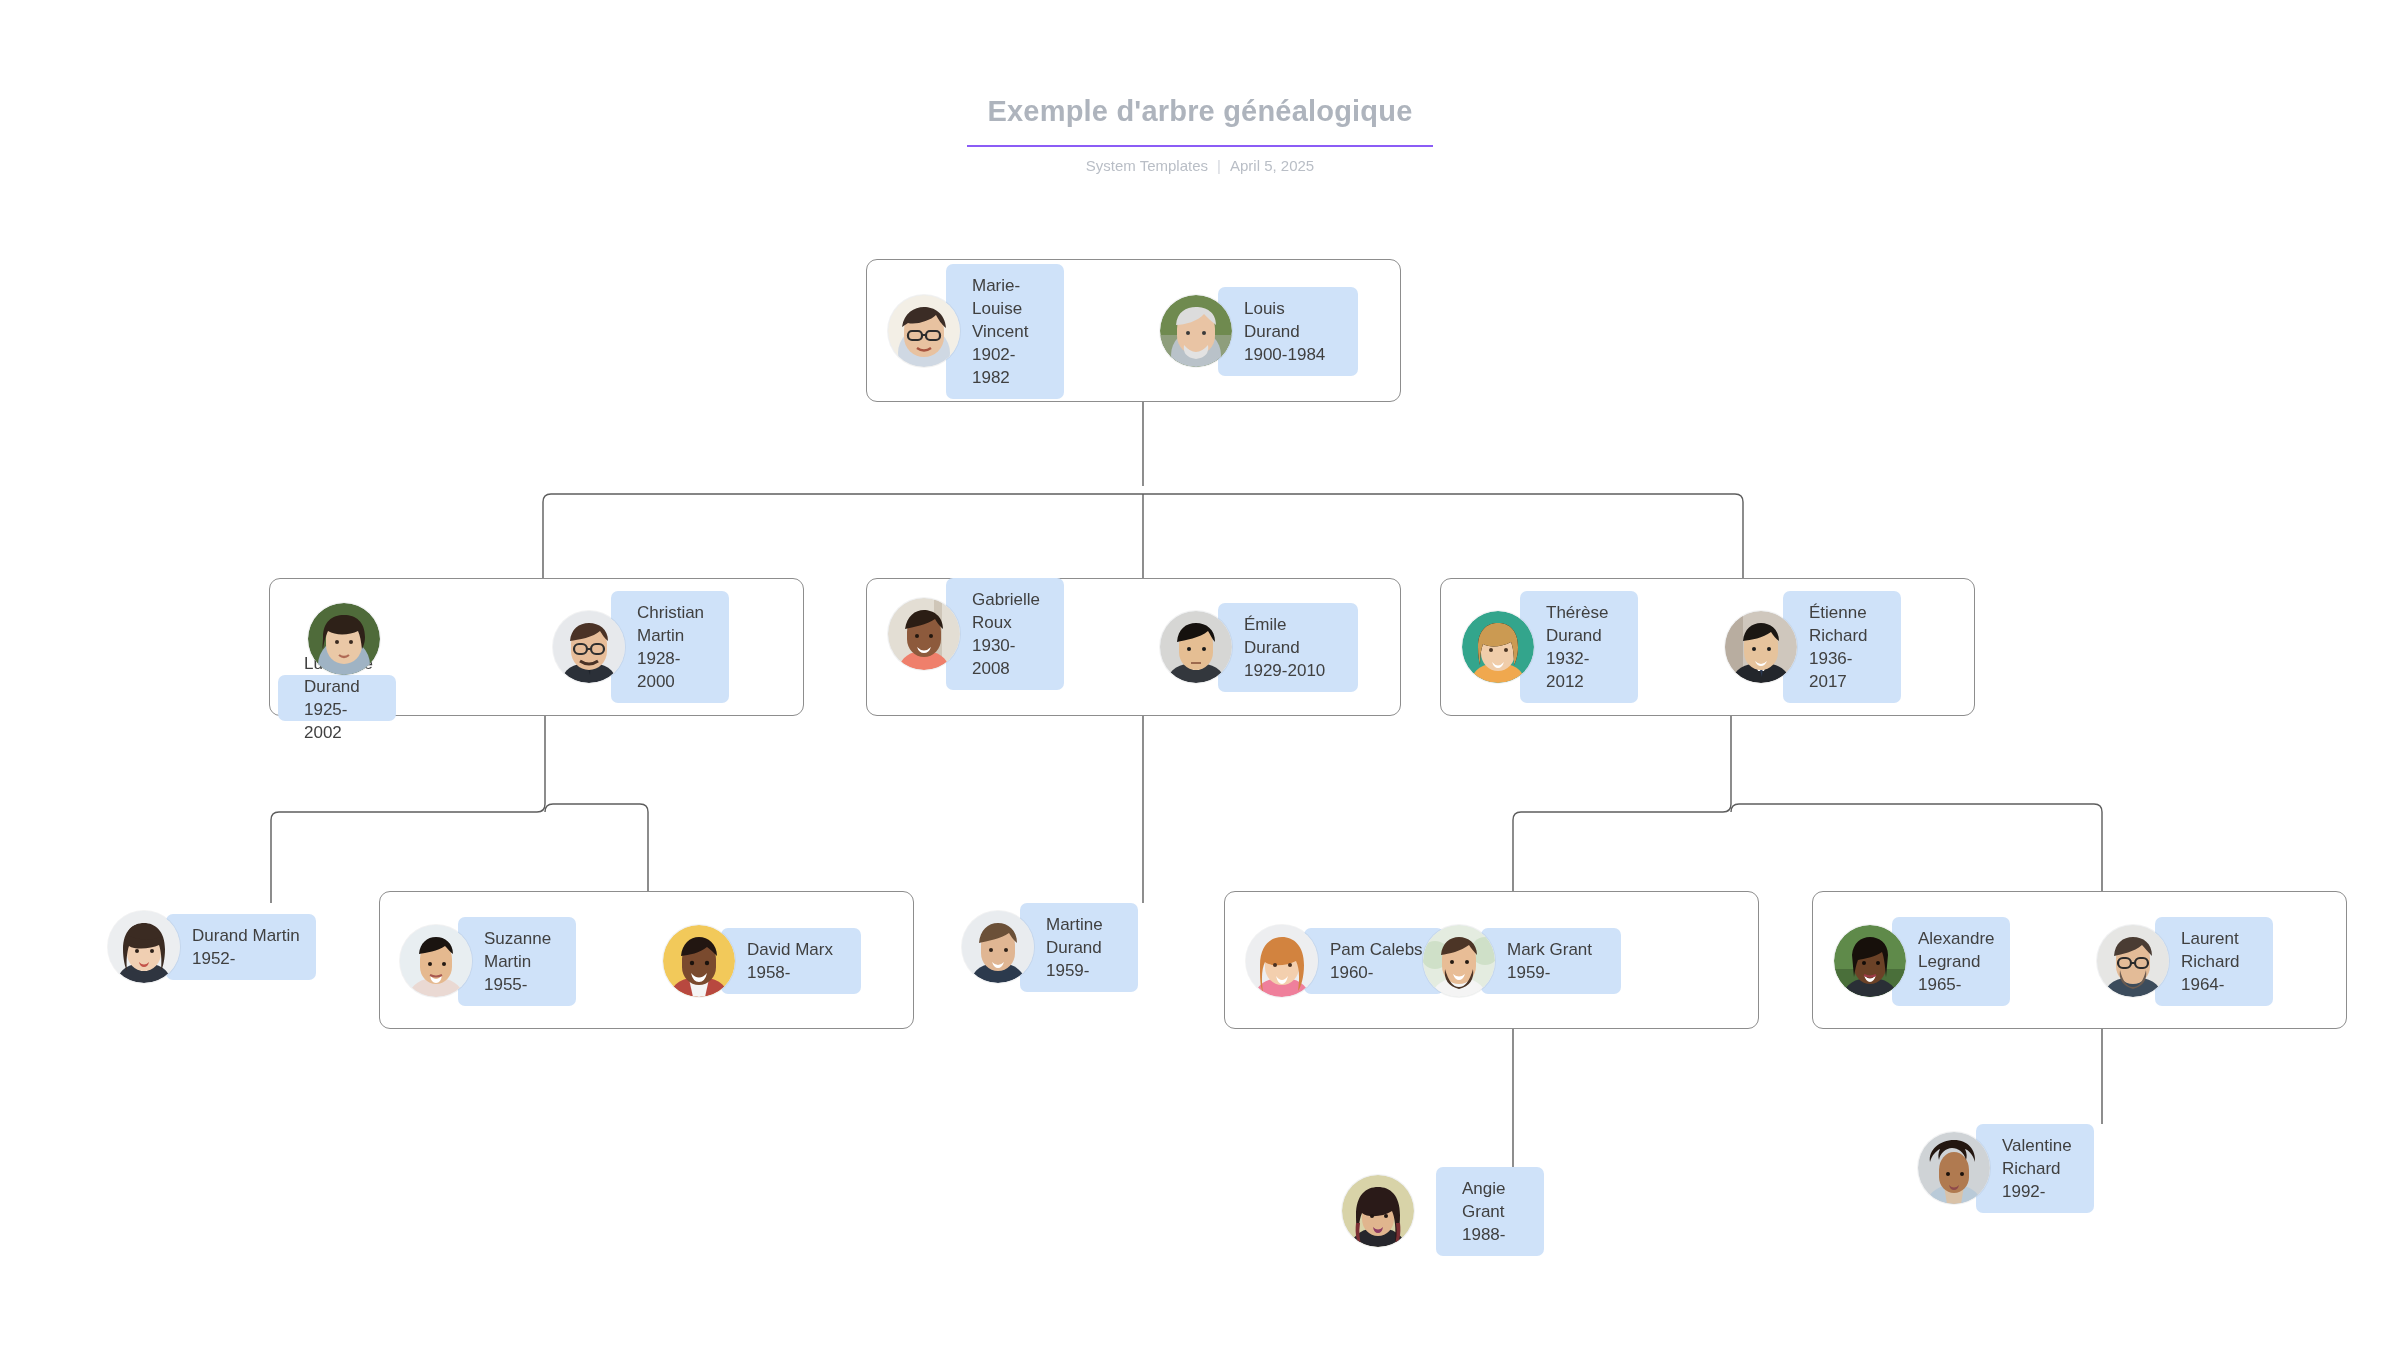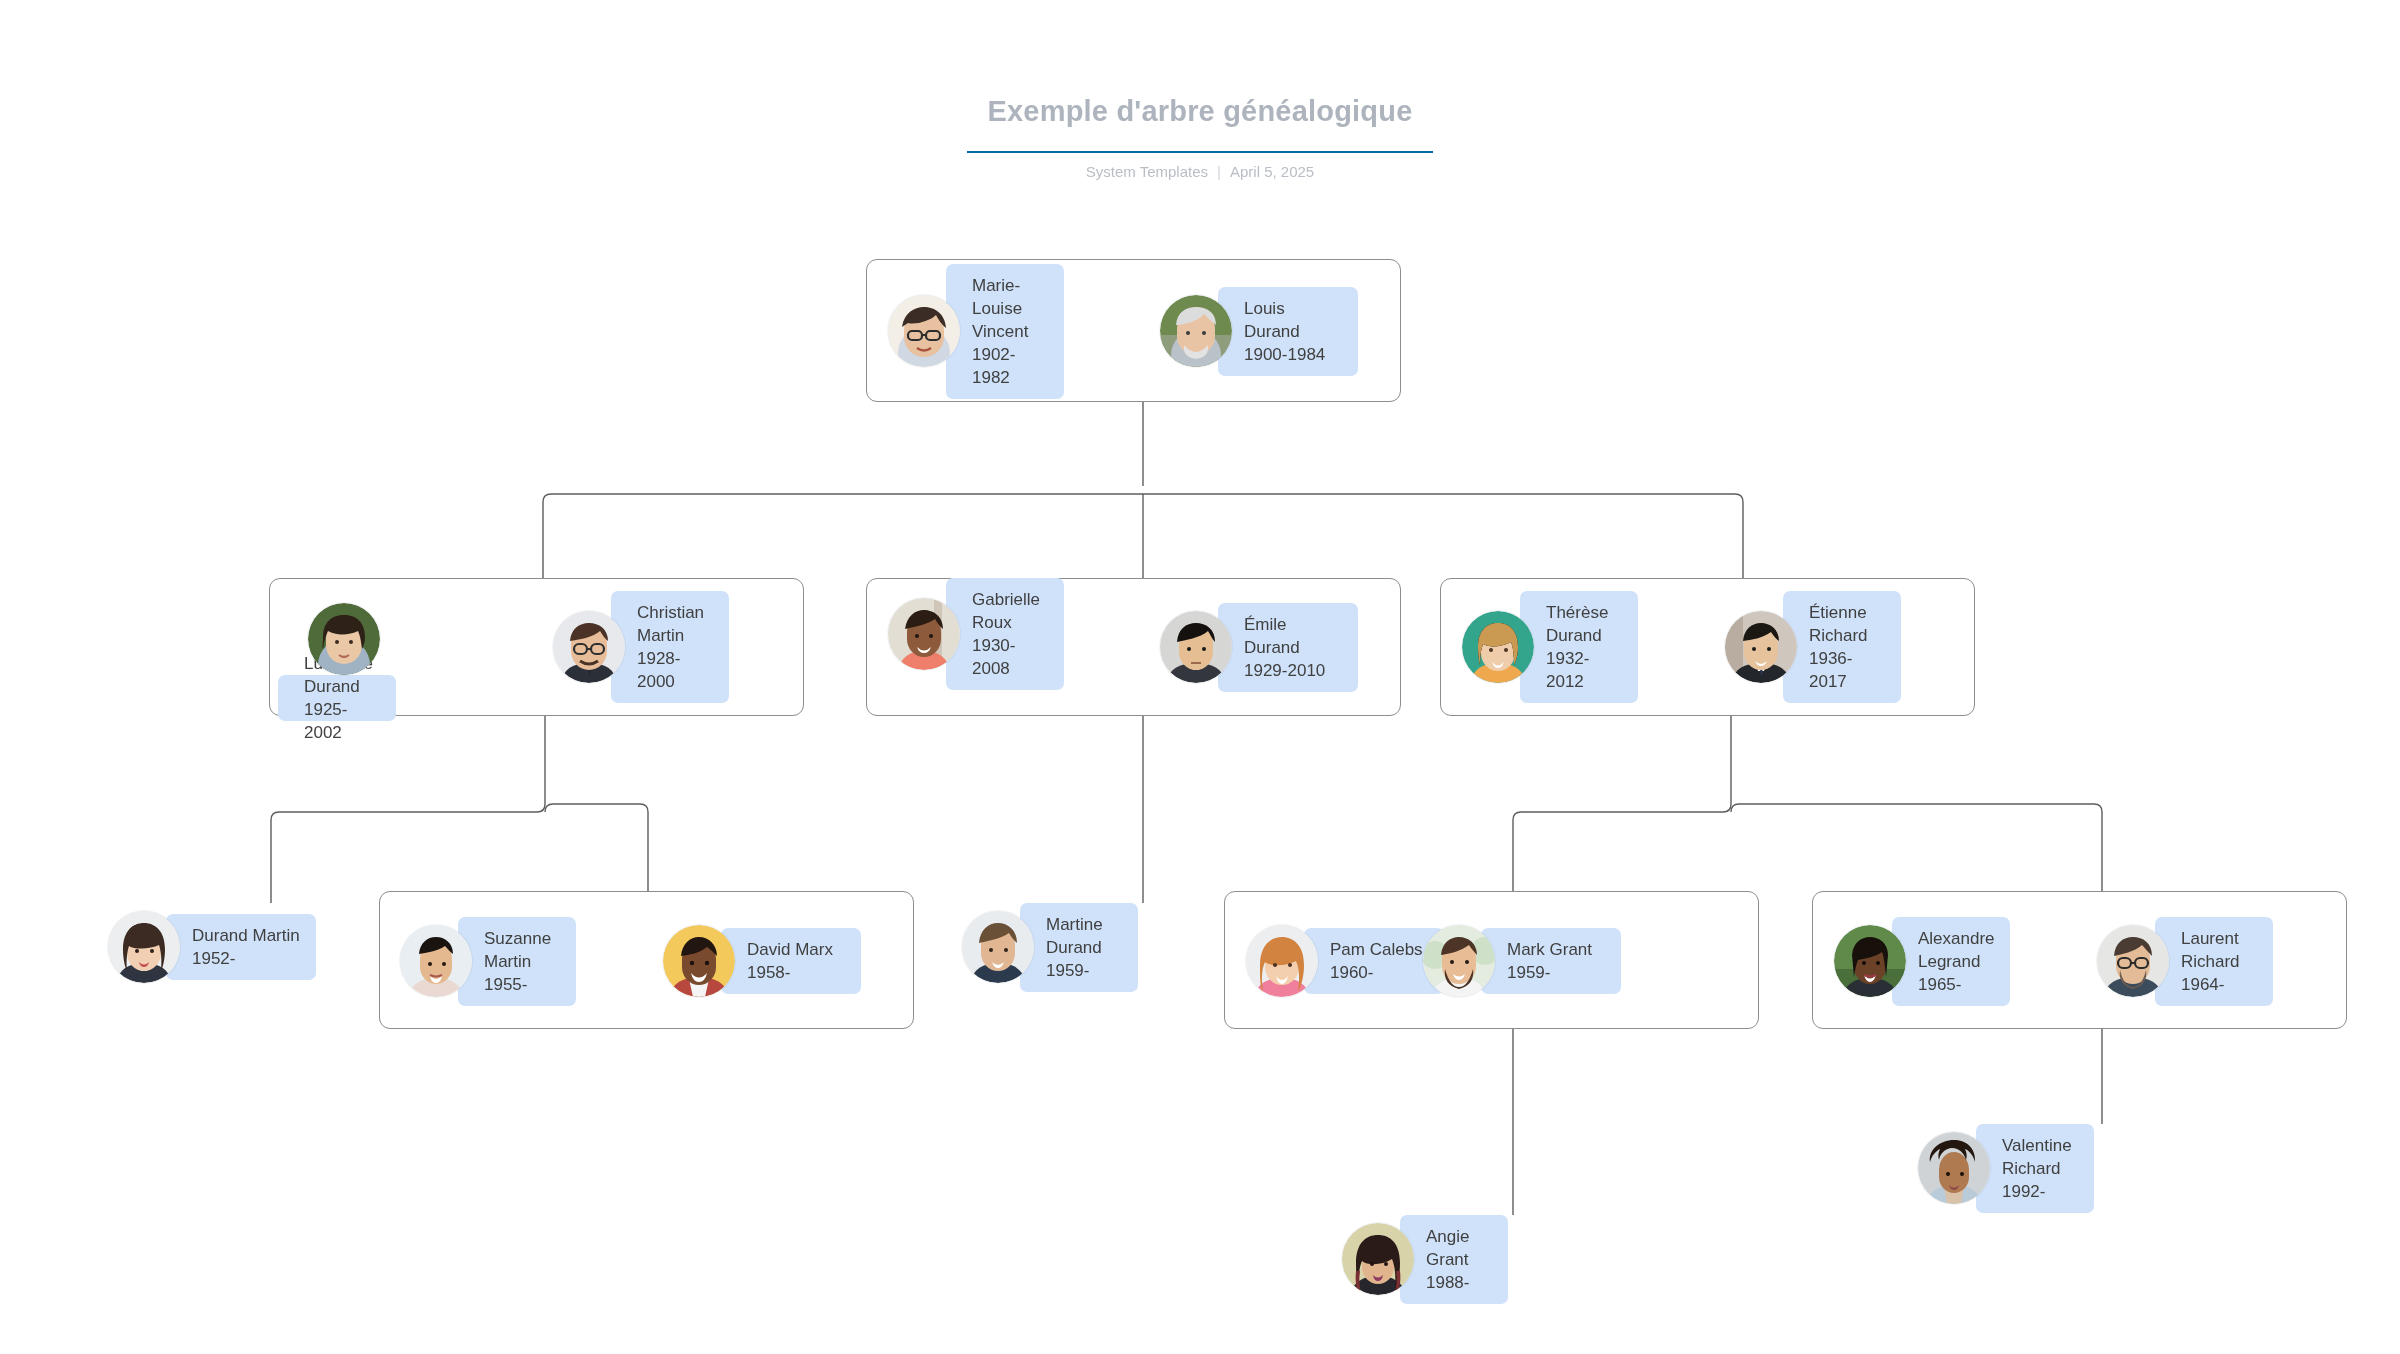--- a/index.html
+++ b/index.html
@@ -28,22 +28,22 @@
     top: 95px;
     width: 2400px;
     text-align: center;
   }
   .doc-title {
     font-size: 29px;
     font-weight: bold;
     color: #aeb4bd;
     letter-spacing: .2px;
     display: inline-block;
-    padding: 0 20px 23px 20px;
-    border-bottom: 2px solid #0369a1;
+    padding: 0 20px 17px 20px;
+    border-bottom: 2px solid #8b5cf6;
     white-space: nowrap;
   }
   .submeta {
     margin-top: 10px;
     font-size: 15px;
     color: #b9bec6;
     white-space: nowrap;
   }
   .submeta .sep {
     display: inline-block;
@@ -590,21 +590,21 @@
           </g>
         </svg>
     </span>
     <span class="namebox">
       <span class="nm">Laurent
 Richard</span>
       <span class="yr">1964-</span>
     </span>
   </div>
 
-  <div class="person w-sm" style="left:1342px; top:1215px;">
+  <div class="person w-sm" style="left:1342px; top:1167px;gap:36px;">
     <span class="avatar">
       <svg viewBox="0 0 72 72">
           <defs>
             <clipPath id="c17">
               <circle cx="36" cy="36" r="36"></circle>
             </clipPath>
           </defs>
       <g clip-path="url(#c17)">
             <rect width="72" height="72" fill="#d8d3a8"></rect>
       <path d="M8 72c3-13 13-19 28-19s25 6 28 19z" fill="#26262c"></path>

